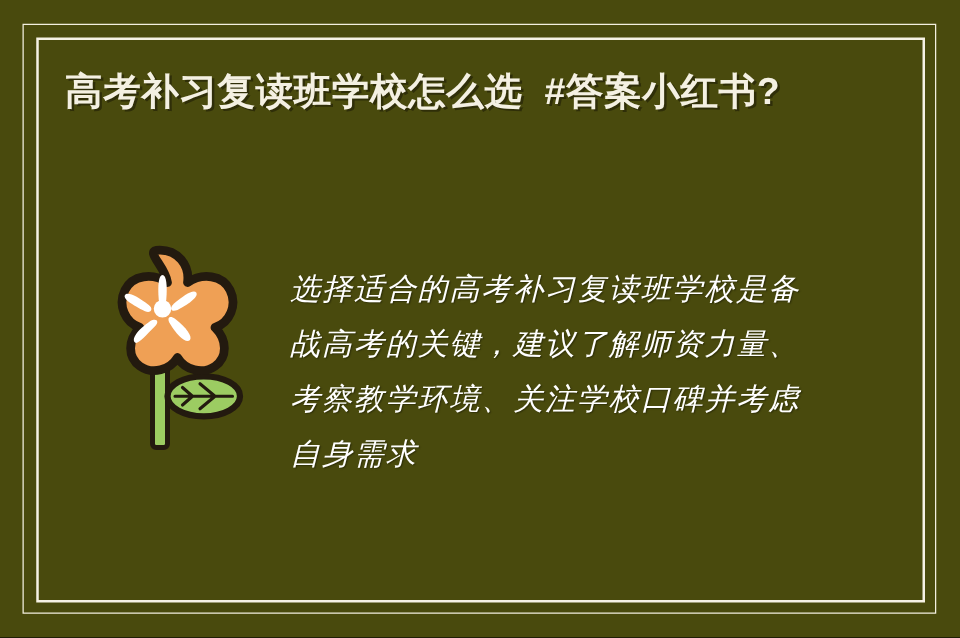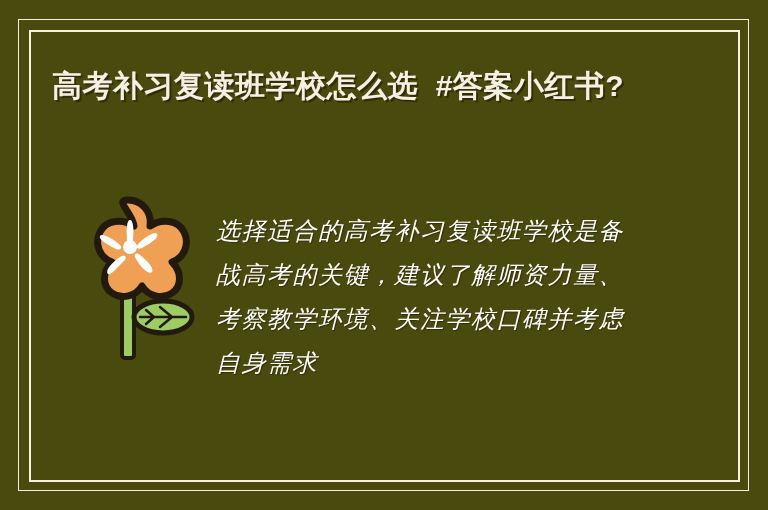--- a/index.html
+++ b/index.html
@@ -33,35 +33,35 @@
     width: 711px;
     height: 452px;
     border: 2px solid #f6f2e4;
     box-sizing: border-box;
     pointer-events: none;
   }
   
   #title {
     position: absolute;
     left: 52px;
-    top: 60px;
+    top: 48px;
     width: 600px;
     color: #f4f0e2;
     font-size: 30px;
     font-weight: bold;
     line-height: 52px;
     letter-spacing: 0.5px;
     text-shadow: 2px 2px 0 rgba(25,24,6,0.55);
     white-space: pre-wrap;
     font-family: "Liberation Sans", "DejaVu Sans", sans-serif;
   }
   
   #body-text {
     position: absolute;
-    left: 216px;
+    left: 232px;
     top: 209px;
     width: 420px;
     color: #ffffff;
     font-size: 24px;
     line-height: 44px;
     letter-spacing: 1.5px;
     font-style: italic;
     font-family: "DejaVu Serif", "Liberation Serif", serif;
     text-shadow: 1px 1px 1px rgba(20,20,5,0.45);
   }

